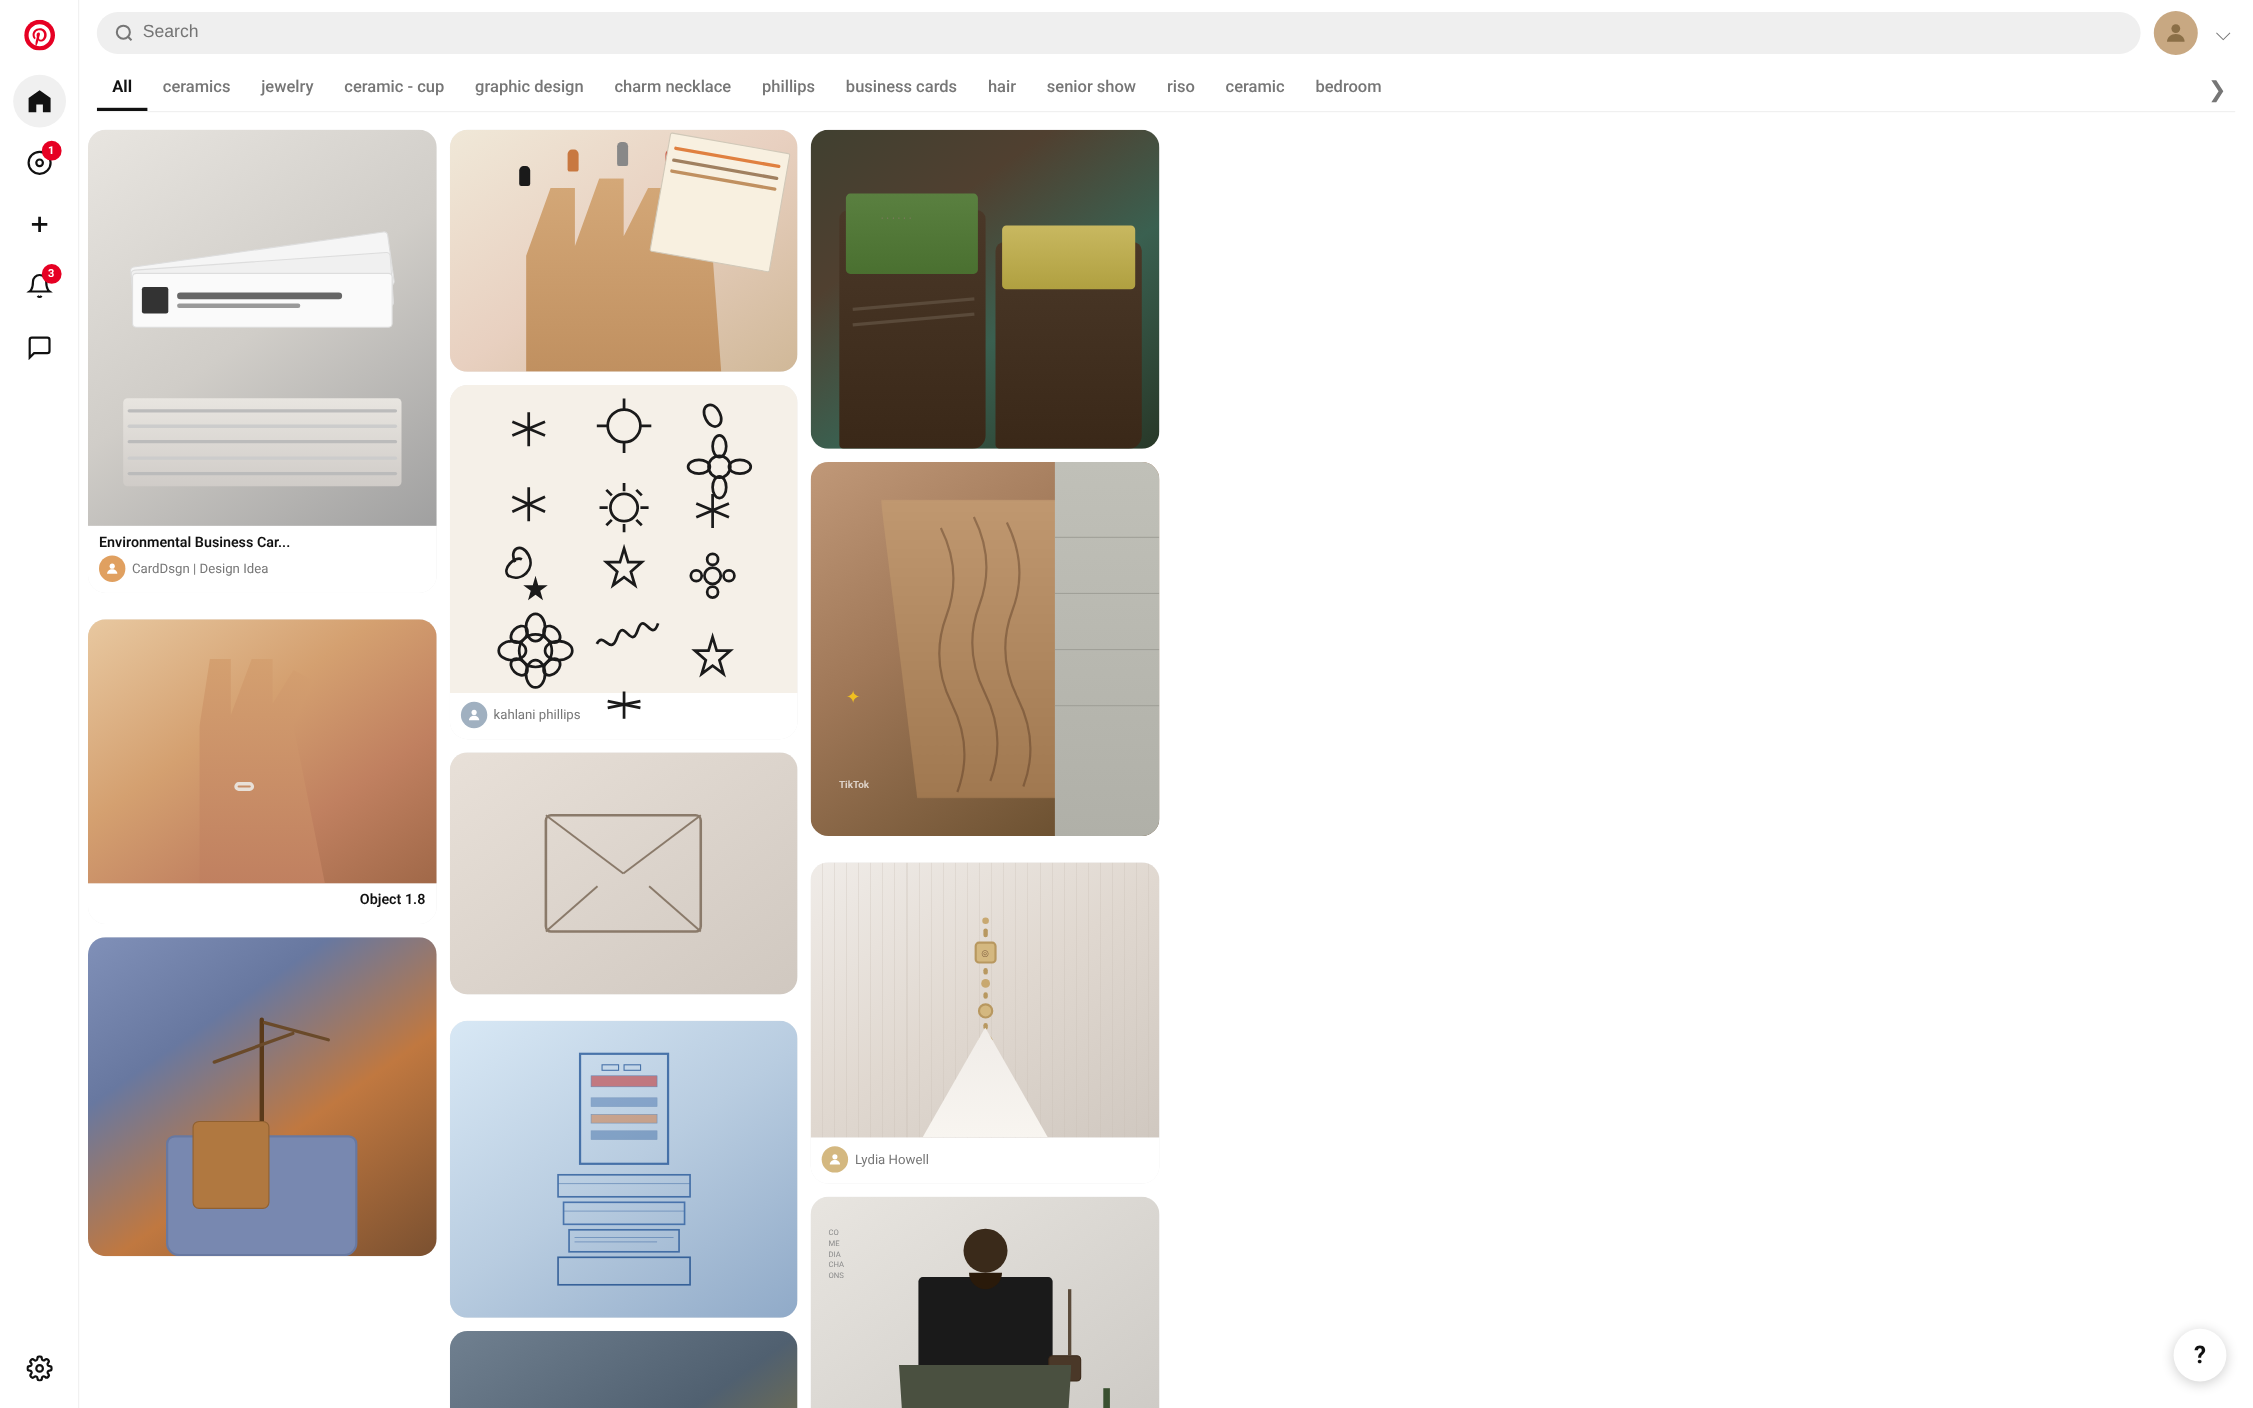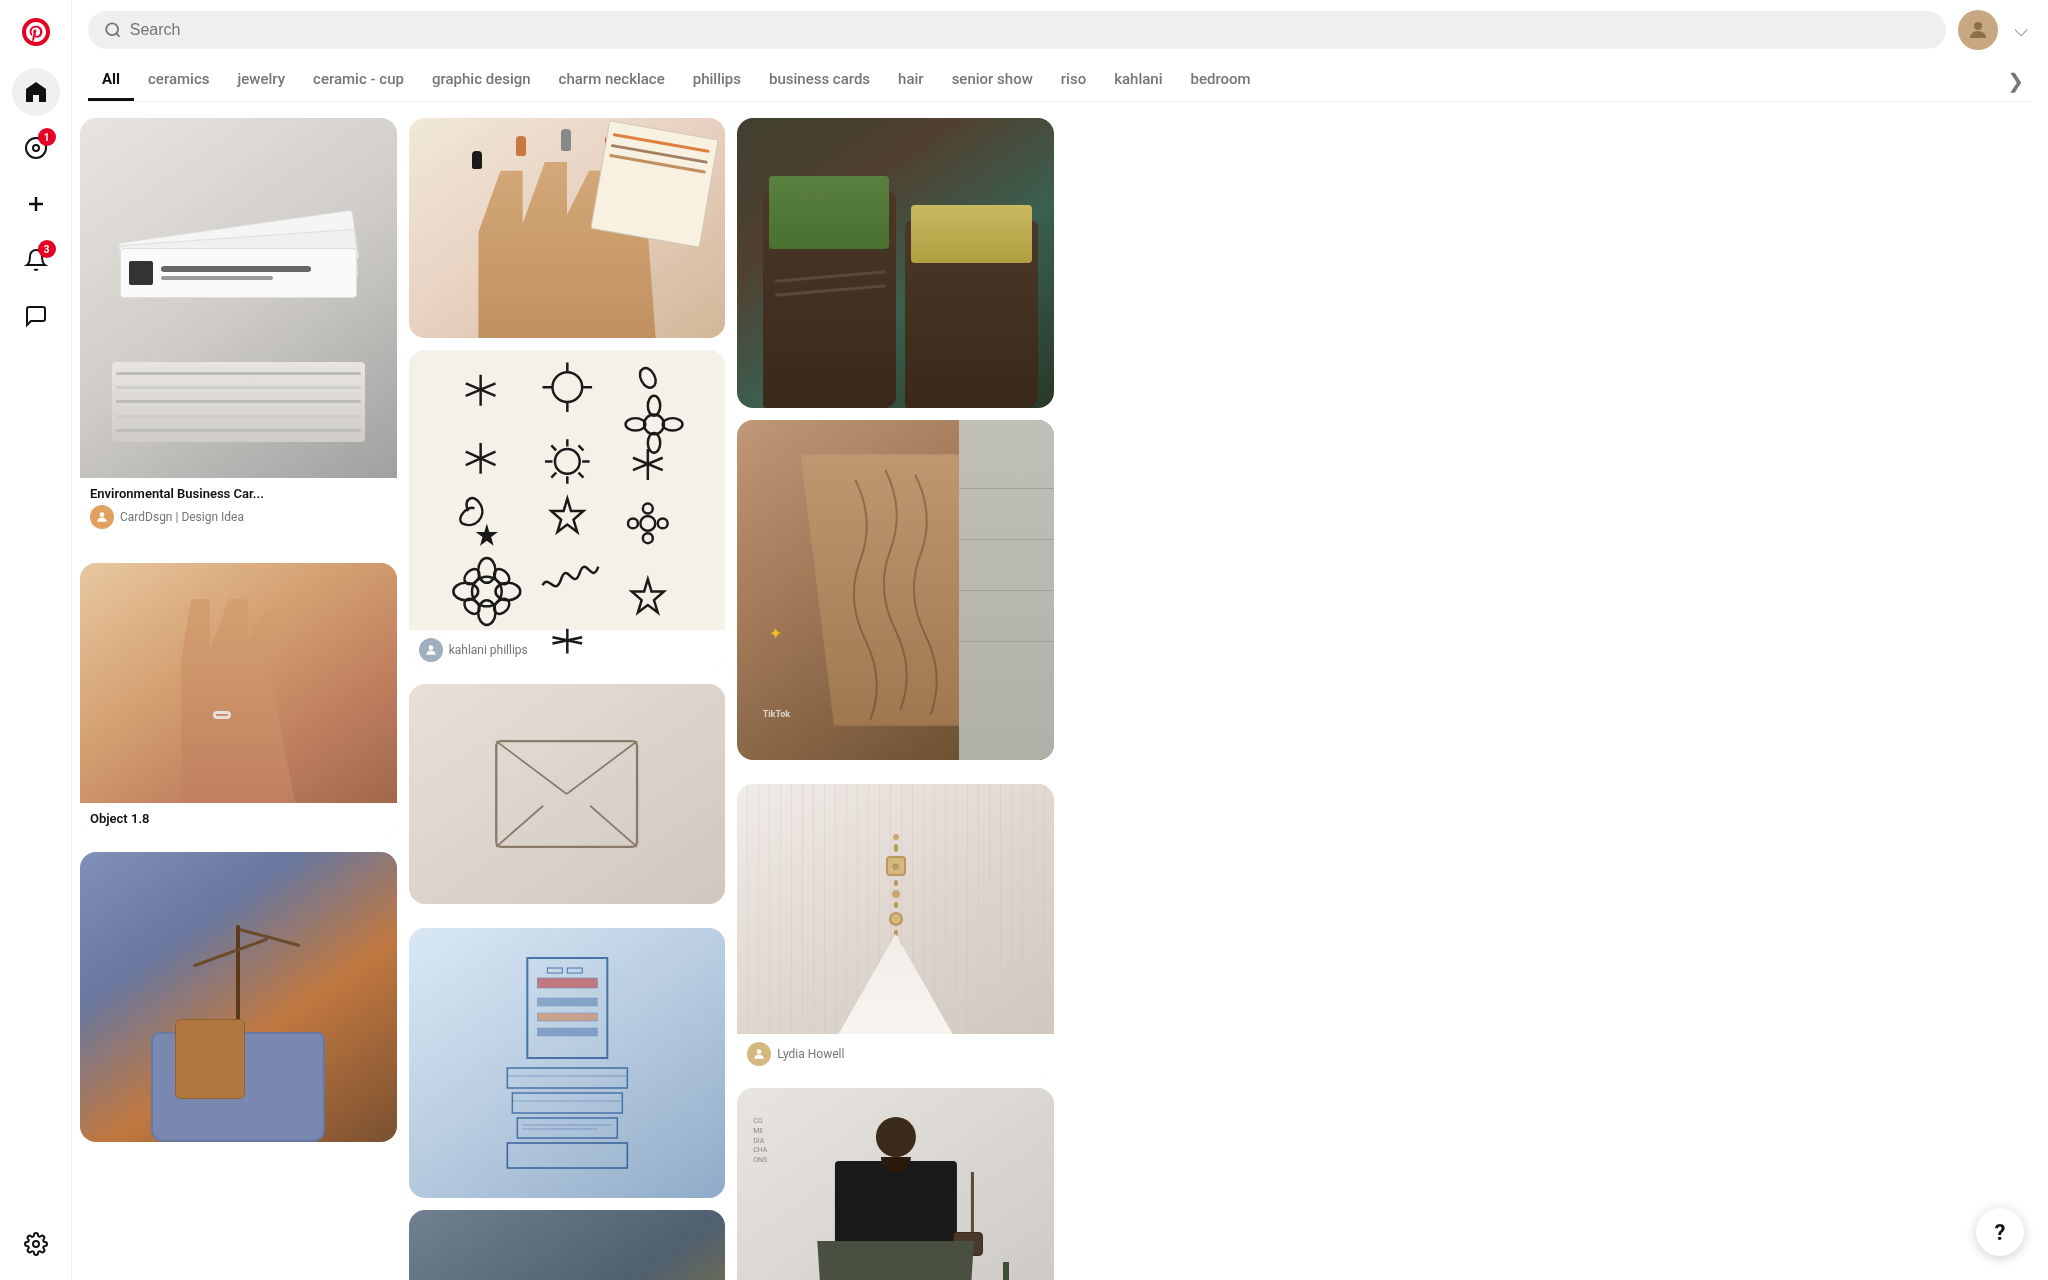--- a/index.html
+++ b/index.html
@@ -279,21 +279,21 @@
       <div class="nav-tab">ceramics</div>
       <div class="nav-tab">jewelry</div>
       <div class="nav-tab">ceramic - cup</div>
       <div class="nav-tab">graphic design</div>
       <div class="nav-tab">charm necklace</div>
       <div class="nav-tab">phillips</div>
       <div class="nav-tab">business cards</div>
       <div class="nav-tab">hair</div>
       <div class="nav-tab">senior show</div>
       <div class="nav-tab">riso</div>
-      <div class="nav-tab">kahlani</div>
+      <div class="nav-tab">ceramic</div>
       <div class="nav-tab">bedroom</div>
       <div class="nav-arrow">❯</div>
     </nav>
   </div>
 
   <div class="grid-container">
 
     
     <div style="display:inline-block; width:100%; break-inside:avoid; margin-bottom:12px;">
       
@@ -331,21 +331,21 @@
             </div>
             <span>CardDsgn | Design Idea</span>
           </div>
         </div>
       </div>
     </div>
 
     
     <div style="display:inline-block; width:100%; break-inside:avoid; margin-bottom:12px;">
       
-      <div class="pin-card" style="margin-bottom:12px;">
+      <div class="pin-card" style="margin-bottom:12px;text-align:right;">
         <div style="width:100%; height:240px; background:linear-gradient(145deg,#e8c8a0 0%,#d4a070 40%,#c08060 70%,#a06848 100%); position:relative;">
 
           <div style="position:absolute;bottom:0;left:50%;transform:translateX(-50%);width:60%;height:85%;background:linear-gradient(180deg,#d4a070 0%,#c08060 100%);clip-path:polygon(20% 100%,20% 30%,25% 0%,35% 0%,35% 25%,45% 0%,55% 0%,55% 20%,65% 5%,75% 10%,65% 30%,80% 100%);"></div>
 
           <div style="position:absolute;bottom:35%;left:42%;width:18px;height:8px;border:3px solid #e8e0d8;border-radius:4px;background:transparent;"></div>
         </div>
         <div class="pin-footer">
           <div class="pin-title">Object 1.8</div>
         </div>
       </div>

